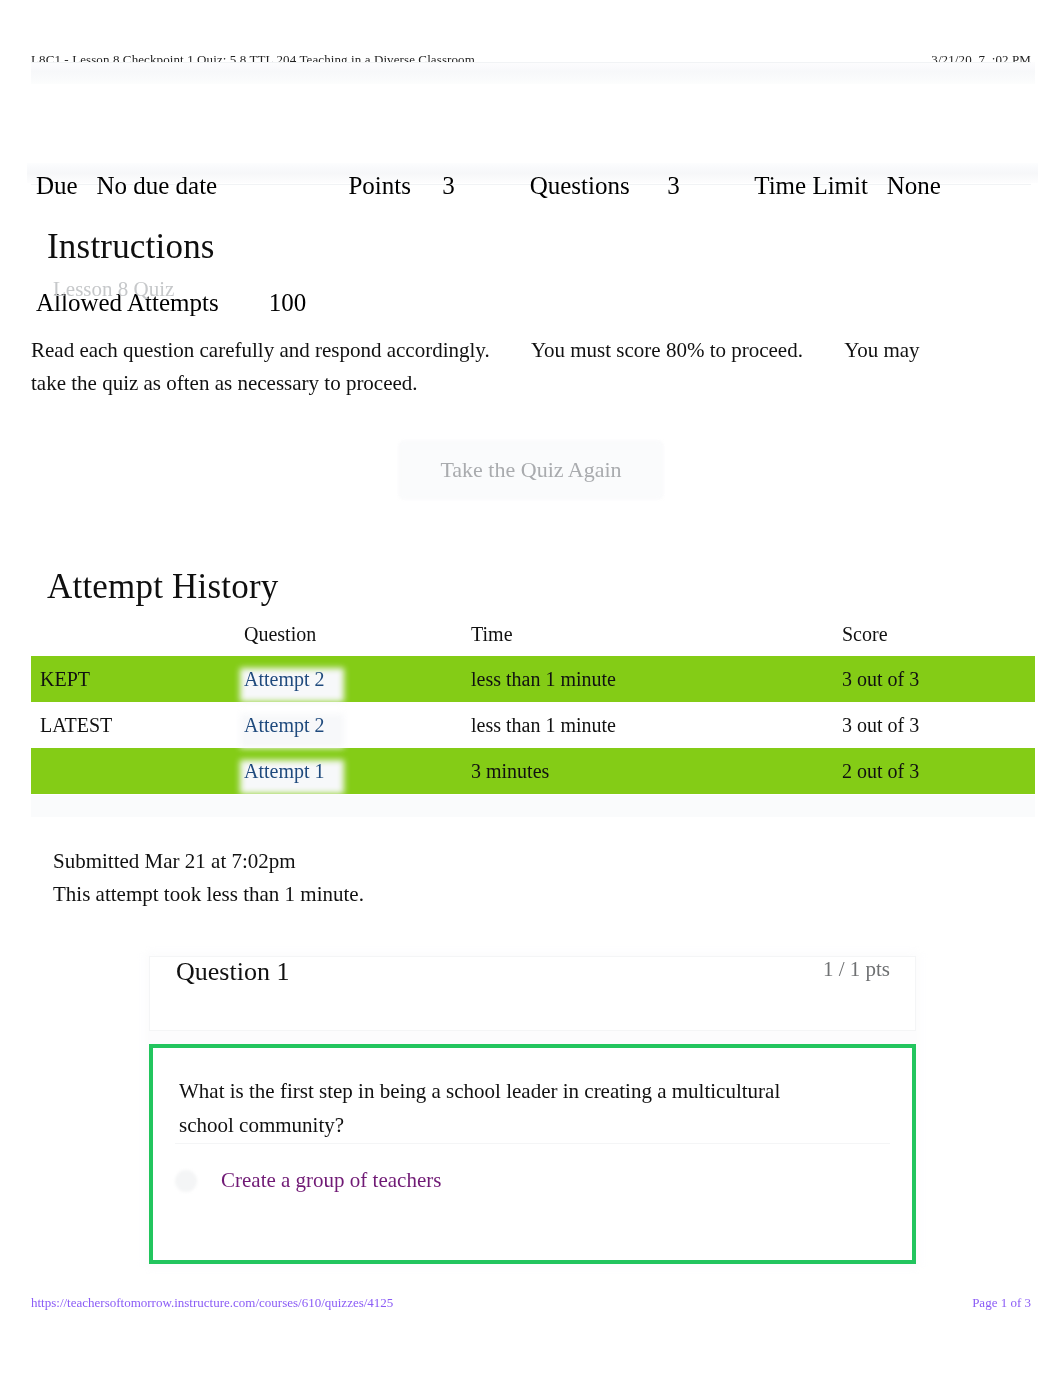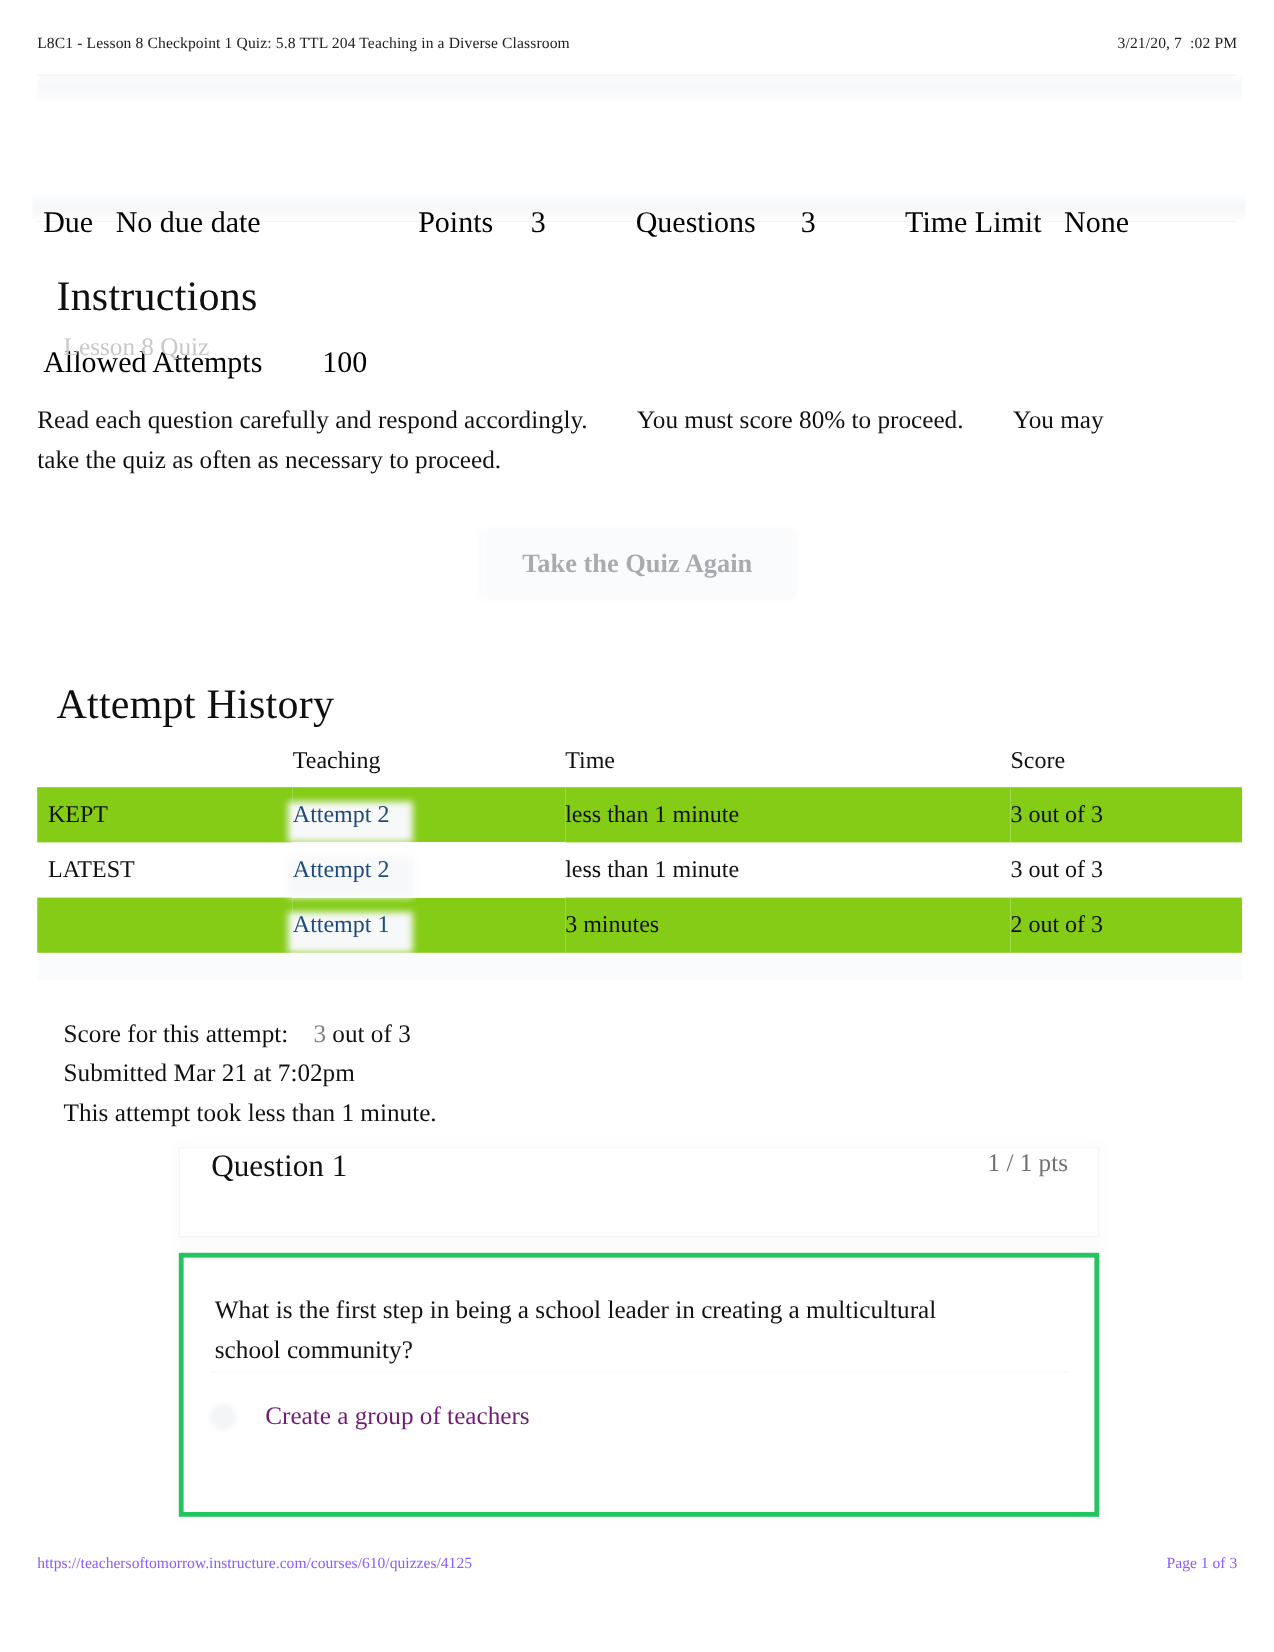--- a/index.html
+++ b/index.html
@@ -23,21 +23,21 @@
     top: 28px;
     left: 31px;
     right: 31px;
     display: flex;
     justify-content: space-between;
     align-items: baseline;
     font-size: 13px;
     color: #222;
     letter-spacing: 0.1px;
   }
-  .print-header .ph-date { white-space: pre; }
+  .print-header .ph-date { white-space: pre; margin-top: 24px; }
 
   
   .band {
     position: absolute;
     background: #fbfcfd;
   }
   .band-top {
     left: 31px; right: 27px;
     top: 62px; height: 22px;
     background: linear-gradient(180deg,#fdfdfe 0%, #f7f8fa 45%, #fcfdfd 100%);
@@ -118,21 +118,20 @@
   .retake-label {
     position: absolute;
     inset: 0;
     display: flex;
     align-items: center;
     justify-content: center;
     font-size: 22px;
     color: #a9abae;
     filter: blur(0.55px);
     white-space: nowrap;
-    font-weight: bold;
   }
 
   
   .attempt-table {
     position: absolute;
     top: 612px;
     left: 31px;
     width: 1004px;
     font-size: 20px;
     border-collapse: collapse;
@@ -298,21 +297,21 @@
   <div class="retake-btn"></div>
   <div class="retake-label">Take the Quiz Again</div>
 </div>
 
 <h1 class="section-title" id="attempt-history-title">Attempt History</h1>
 
 <table class="attempt-table">
   <thead>
     <tr>
       <th class="col-kept"></th>
-      <th class="col-att">Teaching</th>
+      <th class="col-att">Question</th>
       <th class="col-time">Time</th>
       <th class="col-score">Score</th>
     </tr>
   </thead>
   <tbody>
     <tr class="striped">
       <td class="col-kept">KEPT</td>
       <td class="col-att att-link-cell">
         <span class="att-glow"></span>
         <a href="#" class="att-link">Attempt 2</a>
@@ -336,21 +335,20 @@
         <a href="#" class="att-link">Attempt 1</a>
       </td>
       <td class="col-time">3 minutes</td>
       <td class="col-score">2 out of 3</td>
     </tr>
   </tbody>
 </table>
 <div class="rule" style="top:795px; left:31px; right:27px; background:#fafbfc; height:22px;"></div>
 
 <div class="score-block">
-  <span class="line"><span>Score for this attempt:</span>    <span class="score-num">3</span><span> out of 3</span></span>
   <span class="line">Submitted Mar 21 at 7:02pm</span>
   <span class="line">This attempt took less than 1 minute.</span>
 </div>
 
 <div class="question-card">
   <div class="qc-shadow"></div>
   <div class="qc-header">
     <span class="qc-title">Question 1</span>
     <span class="qc-pts">1 / 1 pts</span>
   </div>

